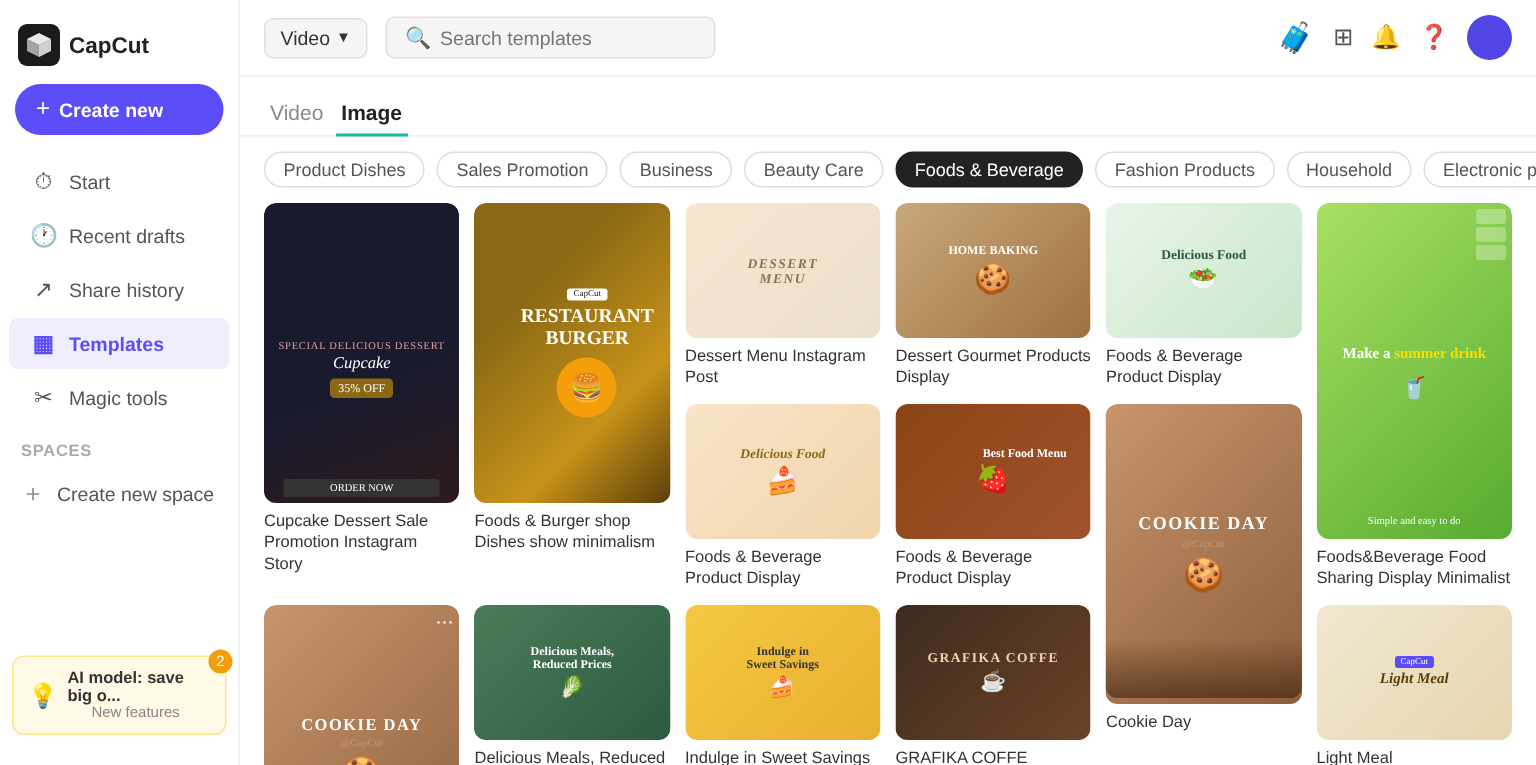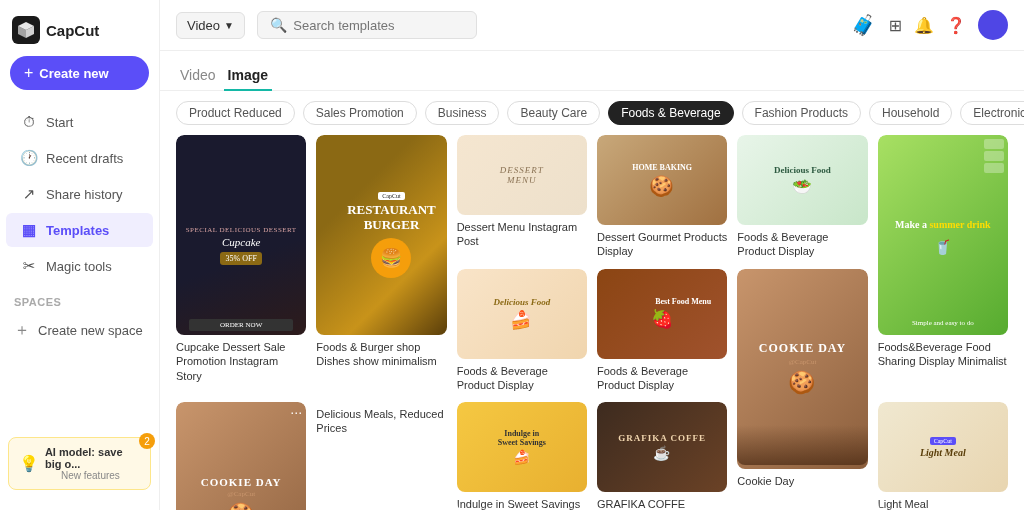--- a/index.html
+++ b/index.html
@@ -367,21 +367,21 @@
   <div class="tabs">
     <div class="tab">
       <span>Video</span>
     </div>
     <div class="tab active">
       <span>Image</span>
     </div>
   </div>
 
   <div class="filter-row">
-    <div class="chip">Product Reduced</div>
+    <div class="chip">Product Dishes</div>
     <div class="chip">Sales Promotion</div>
     <div class="chip">Business</div>
     <div class="chip">Beauty Care</div>
     <div class="chip active">Foods &amp; Beverage</div>
     <div class="chip">Fashion Products</div>
     <div class="chip">Household</div>
     <div class="chip">Electronic products</div>
 
   </div>
 
@@ -407,21 +407,21 @@
             <div style="color:#fff; font-weight:800; font-size:13px; text-align:center; text-transform:uppercase; line-height:1.1;">RESTAURANT<br>BURGER</div>
             <div style="width:40px; height:40px; background:#f59e0b; border-radius:50%; margin-top:6px; display:flex; align-items:center; justify-content:center;">
               <span style="font-size:18px;">🍔</span>
             </div>
           </div>
         </div>
         <div class="card-label">Foods &amp; Burger shop Dishes show minimalism</div>
       </div>
 
       <div class="template-card">
-        <div class="card-thumb bg-dessert" style="aspect-ratio: 4/3; height: 80px;">
+        <div class="card-thumb bg-dessert" style="aspect-ratio: 4/3; height: 90px; font-weight: bold;">
           <div class="card-inner">
             <div style="color:#8B7355; font-size:9px; text-align:center; font-style:italic; font-family:serif; letter-spacing:1px; text-transform:uppercase;">DESSERT<br>MENU</div>
           </div>
         </div>
         <div class="card-label">Dessert Menu Instagram Post</div>
       </div>
 
       <div class="template-card">
         <div class="card-thumb bg-cookies" style="aspect-ratio: 4/3; height: 90px;">
           <div class="card-inner">
@@ -436,21 +436,21 @@
         <div class="card-thumb bg-food-green" style="aspect-ratio: 4/3; height: 90px;">
           <div class="card-inner">
             <div style="color:#2d5a40; font-size:9px; text-align:center; font-weight:700;">Delicious Food</div>
             <div style="font-size:16px; margin-top:2px;">🥗</div>
           </div>
         </div>
         <div class="card-label">Foods &amp; Beverage Product Display</div>
       </div>
 
       <div class="template-card" style="grid-row: span 2;">
-        <div class="card-thumb bg-summer" style="aspect-ratio: 9/16; height: 200px;">
+        <div class="card-thumb bg-summer" style="aspect-ratio: 9/16; height: 224px;">
           <div class="card-inner">
             <div style="color:#fff; font-weight:800; font-size:10px; text-align:left; padding:4px; line-height:1.2;">Make a <span style="color:#ffdd00;">summer drink</span></div>
             <div style="font-size:14px; margin-top:4px;">🥤</div>
             <div style="position:absolute; bottom:8px; left:4px; right:4px; font-size:7px; color:#fff; text-align:center;">Simple and easy to do</div>
             <div style="position:absolute; top:4px; right:4px; display:flex; flex-direction:column; gap:2px;">
               <div style="width:20px; height:10px; background:rgba(255,255,255,0.3); border-radius:2px;"></div>
               <div style="width:20px; height:10px; background:rgba(255,255,255,0.3); border-radius:2px;"></div>
               <div style="width:20px; height:10px; background:rgba(255,255,255,0.3); border-radius:2px;"></div>
             </div>
           </div>
@@ -496,20 +496,26 @@
             <div style="color:#fff; font-size:11px; font-weight:800; text-align:center; text-transform:uppercase; letter-spacing:1px;">Cookie Day</div>
             <div style="color:#c8956c; font-size:7px; text-align:center; margin-top:2px;">@CapCut</div>
             <div style="font-size:22px; margin-top:4px;">🍪</div>
             <div style="position:absolute; top:4px; right:4px; color:#fff; font-size:12px;">⋯</div>
           </div>
         </div>
 
       </div>
 
       <div class="template-card">
+        <div class="card-thumb bg-meal-reduced" style="aspect-ratio: 4/3; height: 90px;">
+          <div class="card-inner">
+            <div style="color:#fff; font-size:8px; text-align:center; font-weight:600;">Delicious Meals,<br>Reduced Prices</div>
+            <div style="font-size:14px; margin-top:2px;">🥬</div>
+          </div>
+        </div>
         <div class="card-label">Delicious Meals, Reduced Prices</div>
       </div>
 
       <div class="template-card">
         <div class="card-thumb bg-sweet" style="aspect-ratio: 4/3; height: 90px;">
           <div class="card-inner">
             <div style="color:#333; font-size:8px; text-align:center; font-weight:700;">Indulge in<br>Sweet Savings</div>
             <div style="font-size:14px; margin-top:2px;">🍰</div>
           </div>
         </div>

